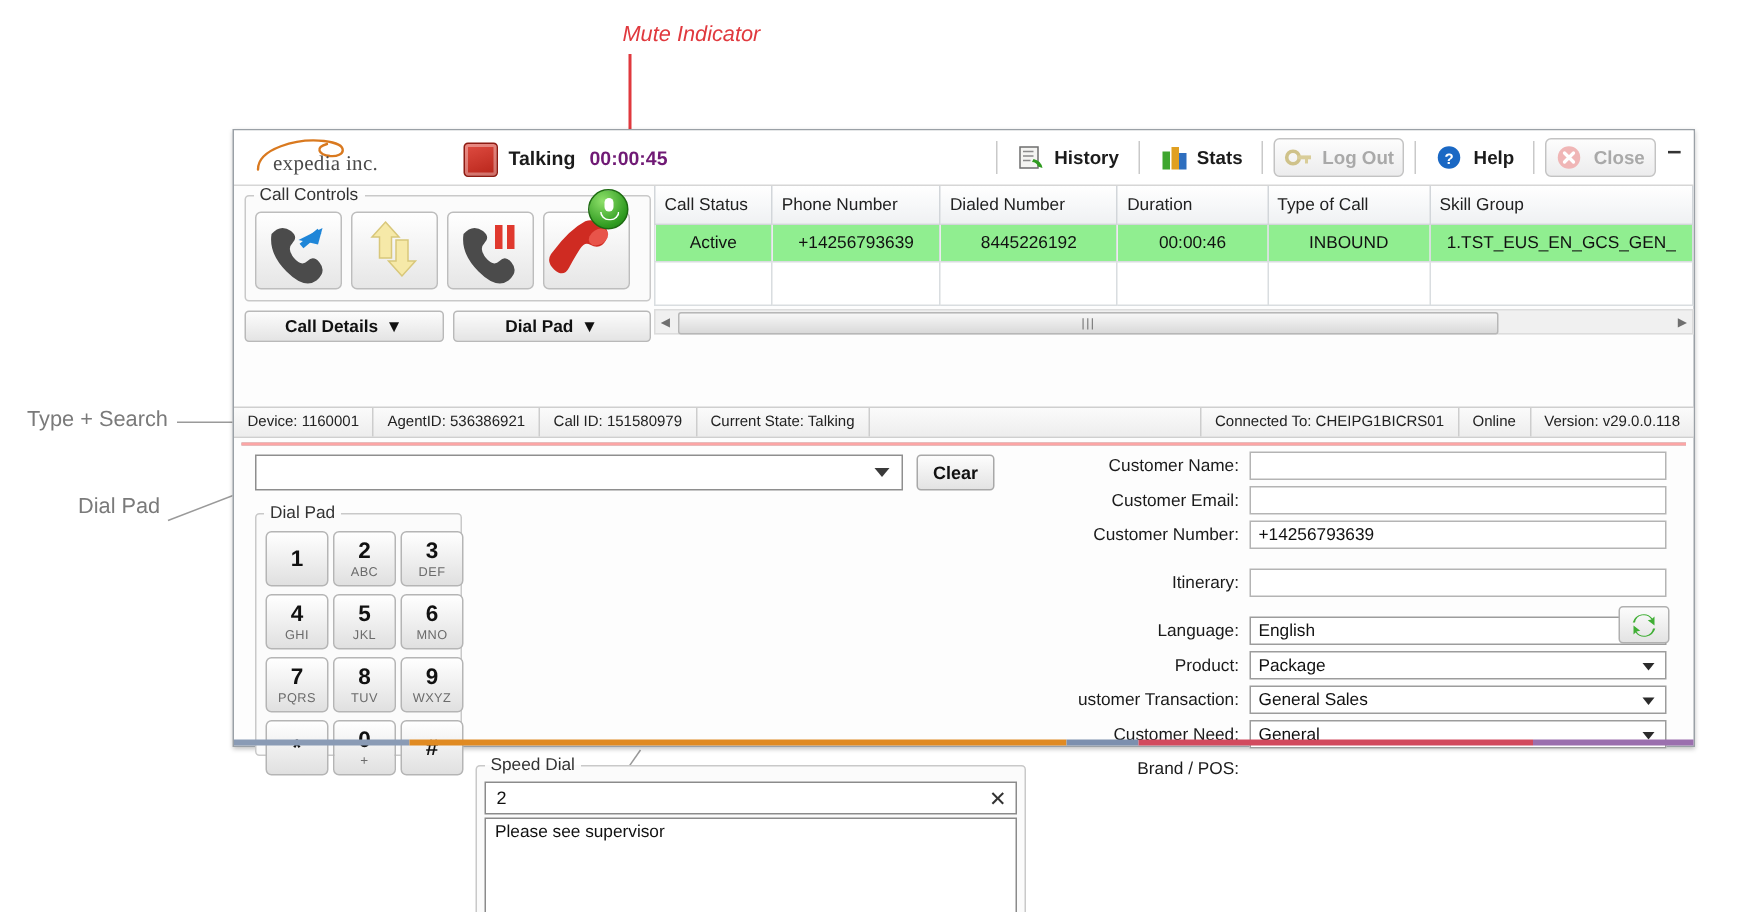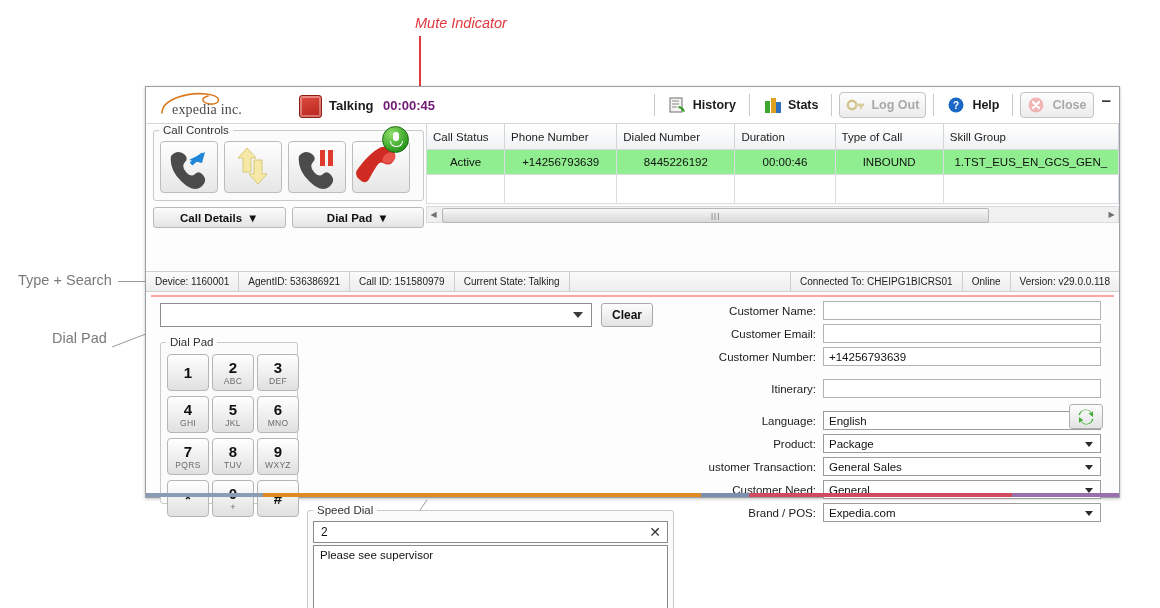--- a/index.html
+++ b/index.html
@@ -10,21 +10,21 @@
   }
   
   .anno{position:absolute;color:#7a7a7a;font-size:14.5px;white-space:nowrap;}
   .anno.red{color:#e0393e;font-style:italic;}
   .anno-line{position:absolute;background:#9a9a9a;}
   .anno-line.red{background:#e0393e;}
   .anno-diag{position:absolute;overflow:visible;}
 
   
   #app-window{
-    position:absolute;left:145px;top:86px;width:975px;height:412px;
+    position:absolute;left:155px;top:86px;width:975px;height:412px;
     background:#fdfdfd;
     border:1px solid #9aa0a6;
     box-shadow:0 1px 3px rgba(0,0,0,.25);
     box-sizing:border-box;
   }
   
   .titlebar{position:relative;height:36px;background:#ffffff;border-bottom:1px solid #d6d6d6;}
   .brand{position:absolute;left:12px;top:4px;width:125px;height:28px;}
   .brand-text{
     position:absolute;left:14px;top:11px;font-size:14px;color:#4a4a4a;
@@ -496,24 +496,20 @@
         </div>
         <div class="frow">
           <div class="flabel">Customer Need:</div>
           <div class="fselect">
             <span>General</span>
             <span class="caret"></span>
           </div>
         </div>
         <div class="frow">
           <div class="flabel">Brand / POS:</div>
-          <div class="fselect">
-            <span>Expedia.com</span>
-            <span class="caret"></span>
-          </div>
         </div>
 
         <div class="refresh-btn">
           <svg width="20" height="18" viewBox="0 0 20 18">
             <path d="M4 7 a6 6 0 0 1 11 -2 l-2.5 0.5 L17 9 L17 3 L15.6 4.4 A7.5 7.5 0 0 0 2.5 7 z" fill="#3fae34"></path>
             <path d="M16 11 a6 6 0 0 1 -11 2 l2.5 -0.5 L3 9 L3 15 L4.4 13.6 A7.5 7.5 0 0 0 17.5 11 z" fill="#3fae34"></path>
           </svg>
         </div>
       </div>
 

